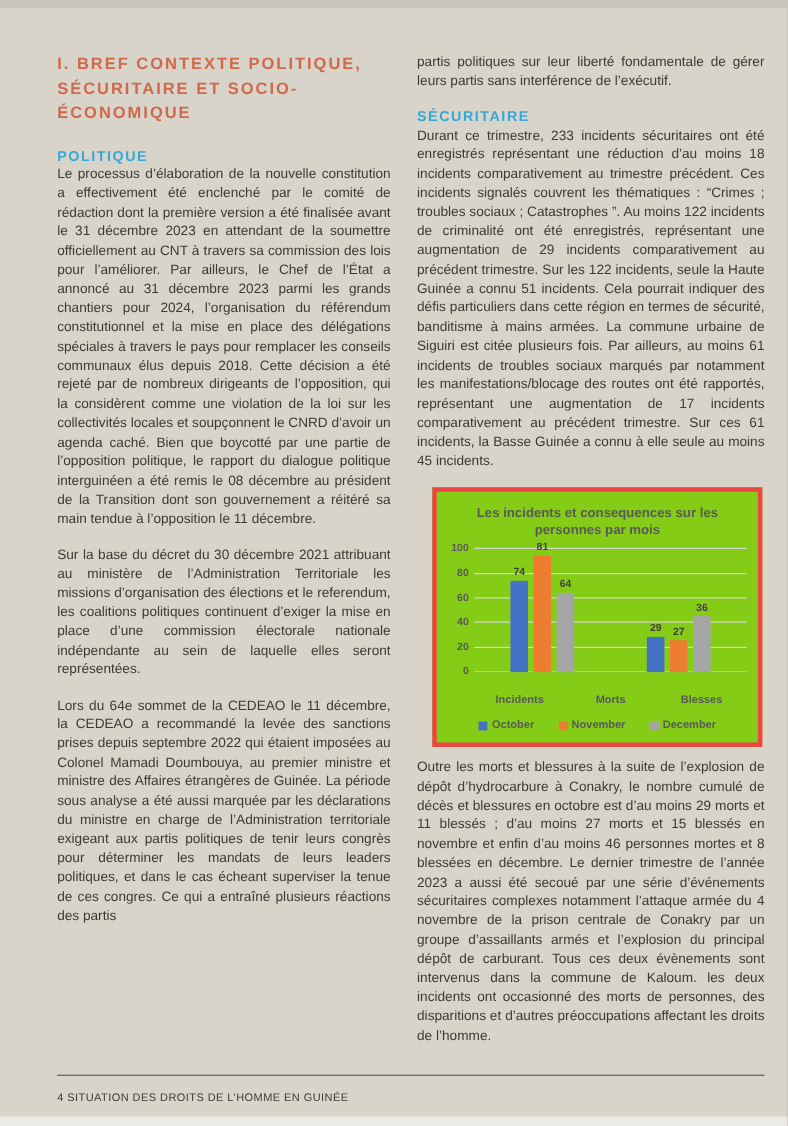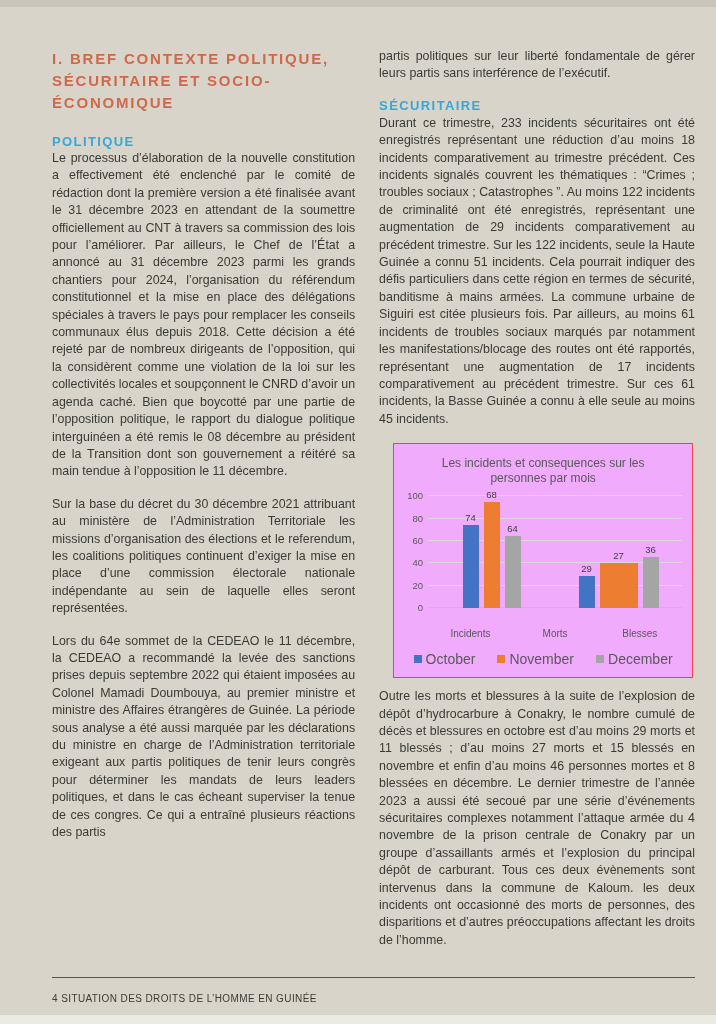--- a/index.html
+++ b/index.html
@@ -9,38 +9,38 @@
   .bottom-strip{position:absolute;bottom:0;left:0;width:100%;height:9px;background:#eceae5;}
   .content{position:absolute;left:52px;top:48px;width:643px;display:flex;gap:24px;}
   .col-left{width:308px;}
   .col-right{width:321px;}
   .doc-title{color:#d0694b;font-size:15px;font-weight:600;letter-spacing:1.8px;line-height:22px;margin:0 0 20px 0;}
   .sec-heading{color:#35a8d9;font-size:13px;font-weight:600;letter-spacing:1.4px;line-height:16px;margin:0;}
   .para{color:#3a3a36;font-size:12.4px;line-height:17.4px;text-align:justify;margin:0 0 15px 0;}
   .para.first{margin-top:1px;}
   .intro-para{margin-bottom:15px;}
   
-  .chart-card{width:300px;margin:8px 0 10px 14px;background:#f0abfc;border:1px solid #ef4444;box-sizing:border-box;padding:12px 10px 10px 10px;}
+  .chart-card{width:300px;margin:8px 0 10px 14px;background:#84cc16;border:4px solid #ef4444;box-sizing:border-box;padding:12px 10px 10px 10px;font-weight:bold;}
   .chart-title{color:#595959;font-size:12px;line-height:15px;text-align:center;margin:0 auto 10px auto;width:240px;}
   .chart-body{display:flex;}
   .y-axis{position:relative;width:24px;height:112px;flex:none;}
   .y-tick{position:absolute;right:5px;font-size:9.5px;color:#595959;line-height:10px;text-align:right;}
   .plot{position:relative;flex:1;height:112px;}
   .gridline{position:absolute;left:0;right:0;height:1px;background:#d9d9d9;}
   .gridline.zero{background:#bfbfbf;}
   .groups{position:absolute;left:0;right:0;bottom:0;top:0;display:flex;}
   .group{flex:1;display:flex;justify-content:center;align-items:flex-end;gap:5px;}
   .bar{position:relative;width:16px;}
   .bar-val{position:absolute;top:-13px;left:50%;transform:translateX(-50%);font-size:9.5px;color:#404040;white-space:nowrap;}
   .cat-row{display:flex;margin:20px 0 0 24px;}
   .cat-label{flex:1;text-align:center;font-size:10px;color:#595959;}
   .legend{display:flex;justify-content:center;gap:22px;margin-top:12px;}
   .legend-item{display:flex;align-items:center;gap:4px;}
   .legend-swatch{width:8px;height:8px;flex:none;}
-  .legend-label{font-size:14px;color:#595959;}
+  .legend-label{font-size:10px;color:#595959;}
   
   .footer-rule{position:absolute;left:52px;top:977px;width:643px;border-top:1.5px solid #55534b;}
   .footer-text{position:absolute;left:52px;top:993px;font-size:10px;letter-spacing:0.4px;color:#3b3b35;}
 </style>
 </head>
 <body>
 
 <div class="page">
   <div class="top-strip"></div>
 
@@ -75,31 +75,31 @@
               <div class="gridline" style="bottom: 44.8px;"></div>
               <div class="gridline" style="bottom: 67.2px;"></div>
               <div class="gridline" style="bottom: 89.6px;"></div>
               <div class="gridline" style="bottom: 112px;"></div>
               <div class="groups">
                 <div class="group">
                   <div class="bar" style="height: 82.88px; background: rgb(68, 114, 196);">
                     <span class="bar-val">74</span>
                   </div>
                   <div class="bar" style="height: 106.4px; background: rgb(237, 125, 49);">
-                    <span class="bar-val">68</span>
+                    <span class="bar-val">81</span>
                   </div>
                   <div class="bar" style="height: 71.68px; background: rgb(165, 165, 165);">
                     <span class="bar-val">64</span>
                   </div>
                 </div>
                 <div class="group">
                   <div class="bar" style="height: 32.48px; background: rgb(68, 114, 196);">
                     <span class="bar-val">29</span>
                   </div>
-                  <div class="bar" style="height: 45px; background: rgb(237, 125, 49); padding-left: 22px;">
+                  <div class="bar" style="height: 29px; background: rgb(237, 125, 49);">
                     <span class="bar-val">27</span>
                   </div>
                   <div class="bar" style="height: 51.52px; background: rgb(165, 165, 165);">
                     <span class="bar-val">36</span>
                   </div>
                 </div>
               </div>
             </div>
         </div>
         <div class="cat-row" id="cat-row">

